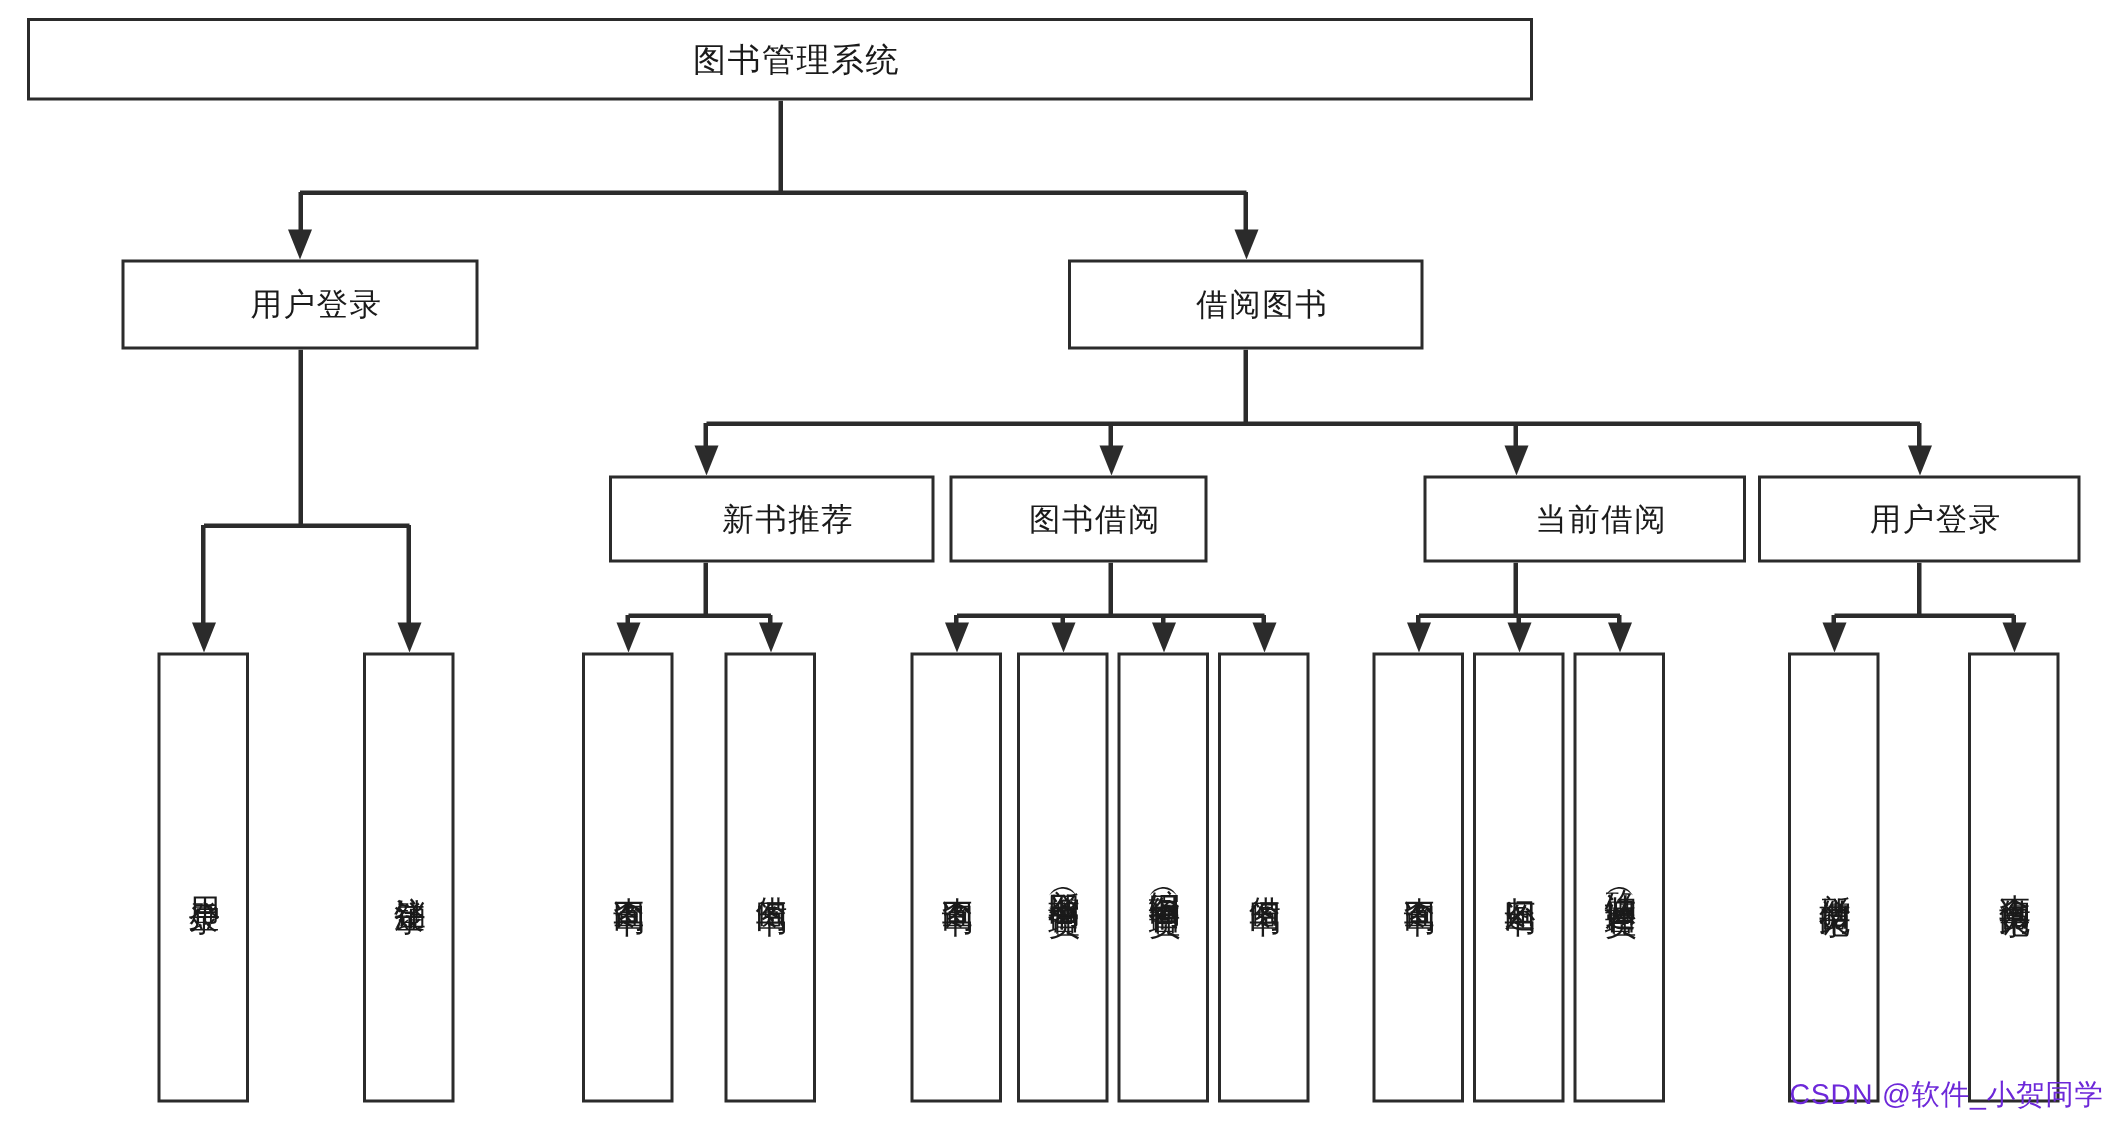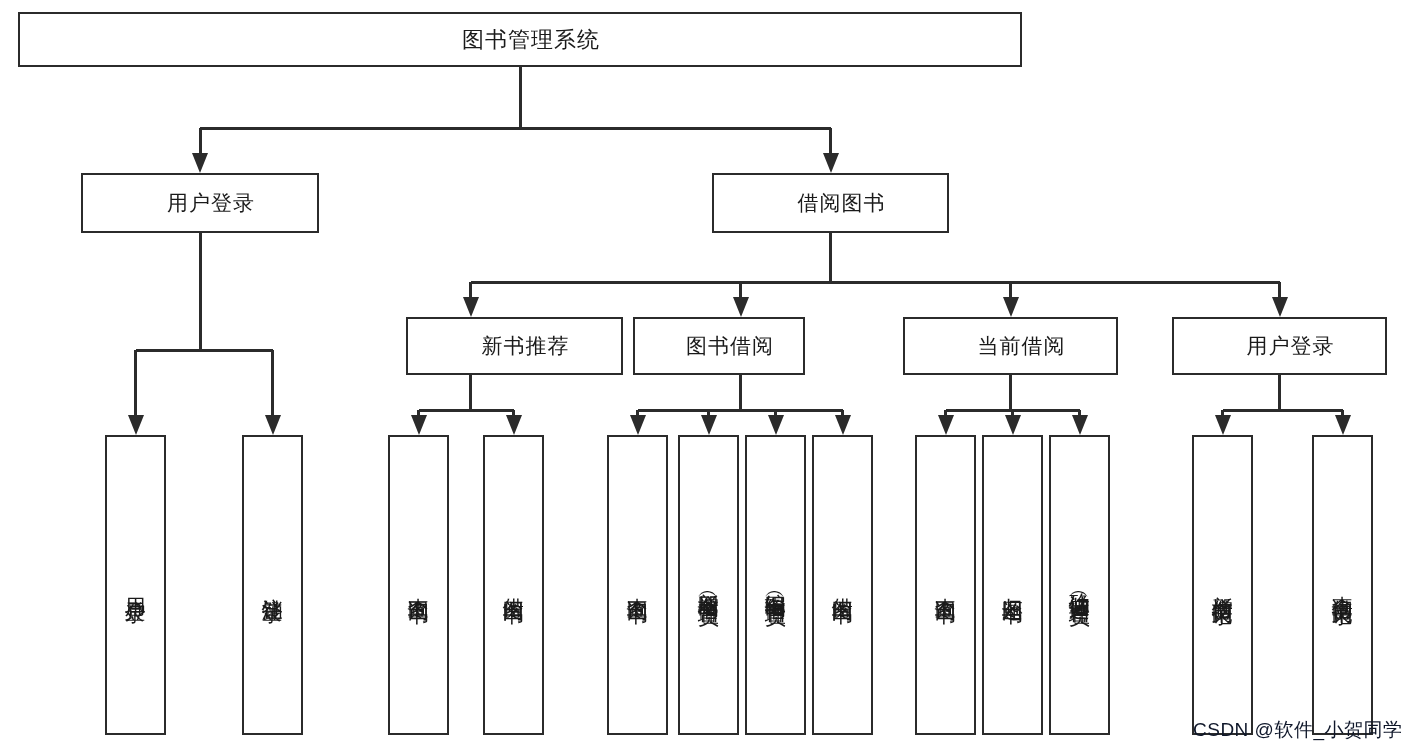--- a/index.html
+++ b/index.html
@@ -64,21 +64,21 @@
     width: 0;
     height: 0;
     border-left: 8px solid transparent;
     border-right: 8px solid transparent;
     border-top: 20px solid #2b2b2b;
   }
   
   #watermark {
     position: absolute;
     font-size: 19px;
-    color: #0f172a;
+    color: #6d28d9;
     white-space: nowrap;
     letter-spacing: 0.5px;
     pointer-events: none;
   }
 </style>
 </head>
 <body>
 
 <div id="diagram-root">
   <div id="edge-layer">
@@ -144,21 +144,21 @@
       </div>
       <div class="node horiz" style="left: 712px; top: 173px; width: 237px; height: 60px;">
         <span class="hlabel">借阅图书</span>
       </div>
       <div class="node horiz" style="left: 362px; top: 317px; width: 217px; height: 58px; margin-left: 44px;">
         <span class="hlabel">新书推荐</span>
       </div>
       <div class="node horiz" style="left: 633px; top: 317px; width: 172px; height: 58px;">
         <span class="hlabel">图书借阅</span>
       </div>
-      <div class="node horiz" style="left: 903px; top: 317px; width: 215px; height: 58px;">
+      <div class="node horiz" style="left: 949px; top: 317px; width: 215px; height: 58px;">
         <span class="hlabel">当前借阅</span>
       </div>
       <div class="node horiz" style="left: 1172px; top: 317px; width: 215px; height: 58px;">
         <span class="hlabel">用户登录</span>
       </div>
       <div class="node vert" style="left: 105px; top: 435px; width: 61px; height: 300px;">
         <span class="vlabel">用户登录</span>
       </div>
       <div class="node vert" style="left: 242px; top: 435px; width: 61px; height: 300px;">
         <span class="vlabel">注销登录</span>

